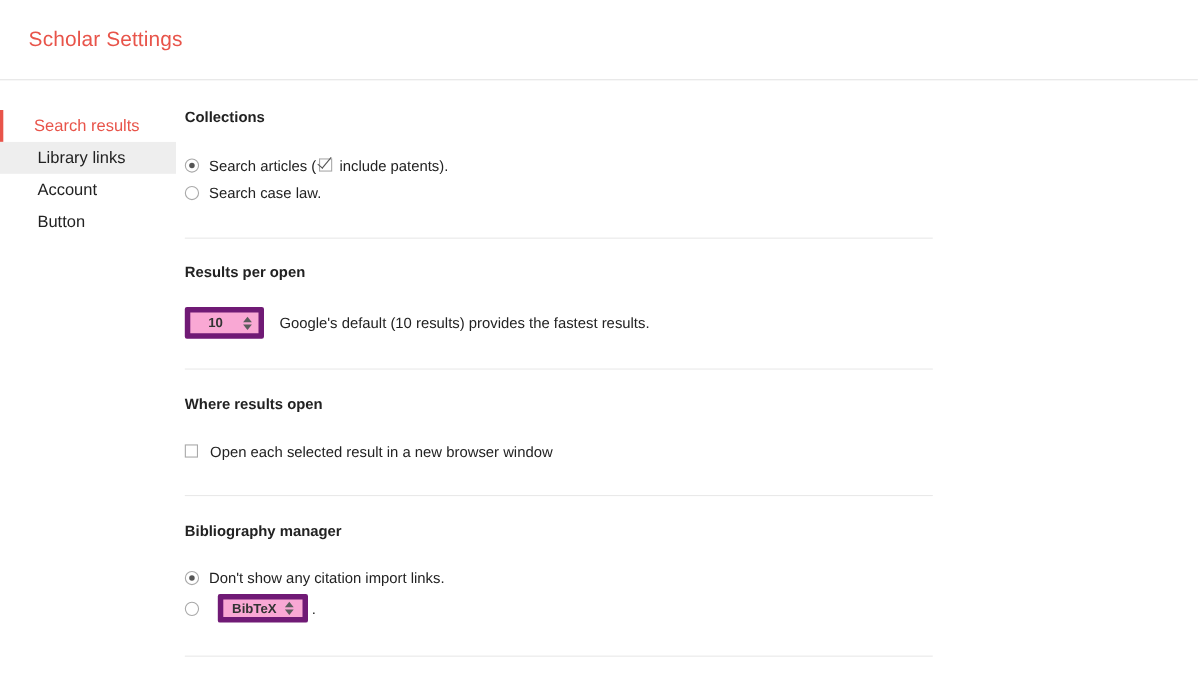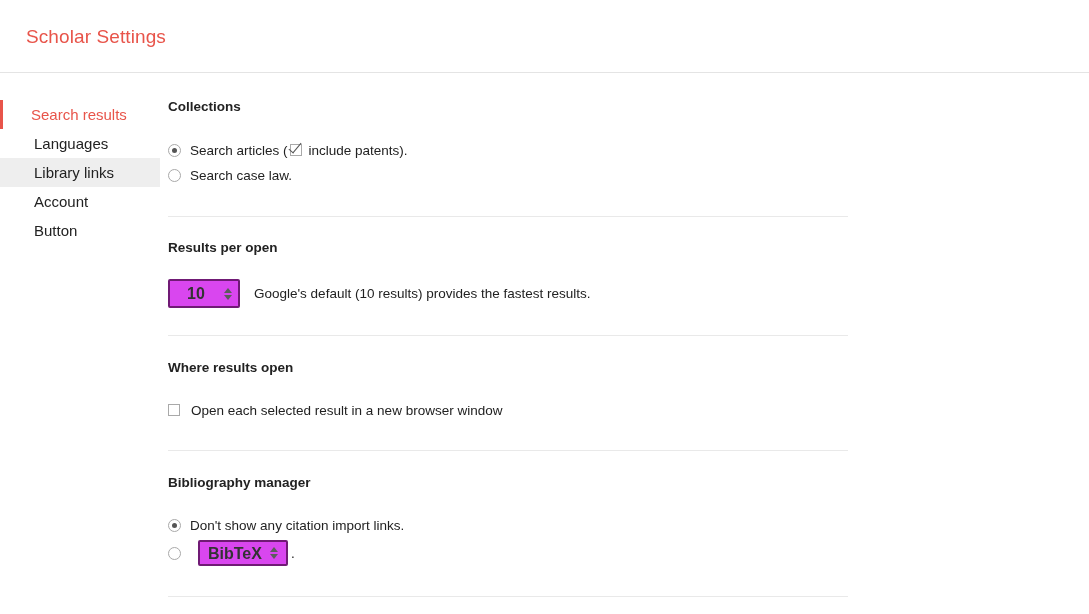--- a/index.html
+++ b/index.html
@@ -153,28 +153,28 @@
   .inline-check-wrap {
     display: inline-flex;
     align-items: center;
   }
 
   
   .select-box {
     display: inline-flex;
     align-items: center;
     justify-content: center;
-    background: #d946ef;
-    border: 2px solid #701a75;
+    background: #f9a8d4;
+    border: 5px solid #701a75;
     border-radius: 2px;
     box-sizing: border-box;
     cursor: pointer;
     font-weight: bold;
     color: #333333;
-    font-size: 16px;
+    font-size: 12px;
   }
   .select-box.num {
     width: 72px;
     height: 29px;
     padding: 0 6px;
   }
   .select-box.bib {
     height: 26px;
     padding: 0 8px;
   }
@@ -241,23 +241,20 @@
 
 <div class="header">
   <span class="page-title">Scholar Settings</span>
 </div>
 
 <div class="body-wrap">
 
   <nav class="sidebar">
     <div class="nav-item active">
       <span>Search results</span>
-    </div>
-    <div class="nav-item">
-      <span>Languages</span>
     </div>
     <div class="nav-item hovered">
       <span>Library links</span>
     </div>
     <div class="nav-item">
       <span>Account</span>
     </div>
     <div class="nav-item">
       <span>Button</span>
     </div>

